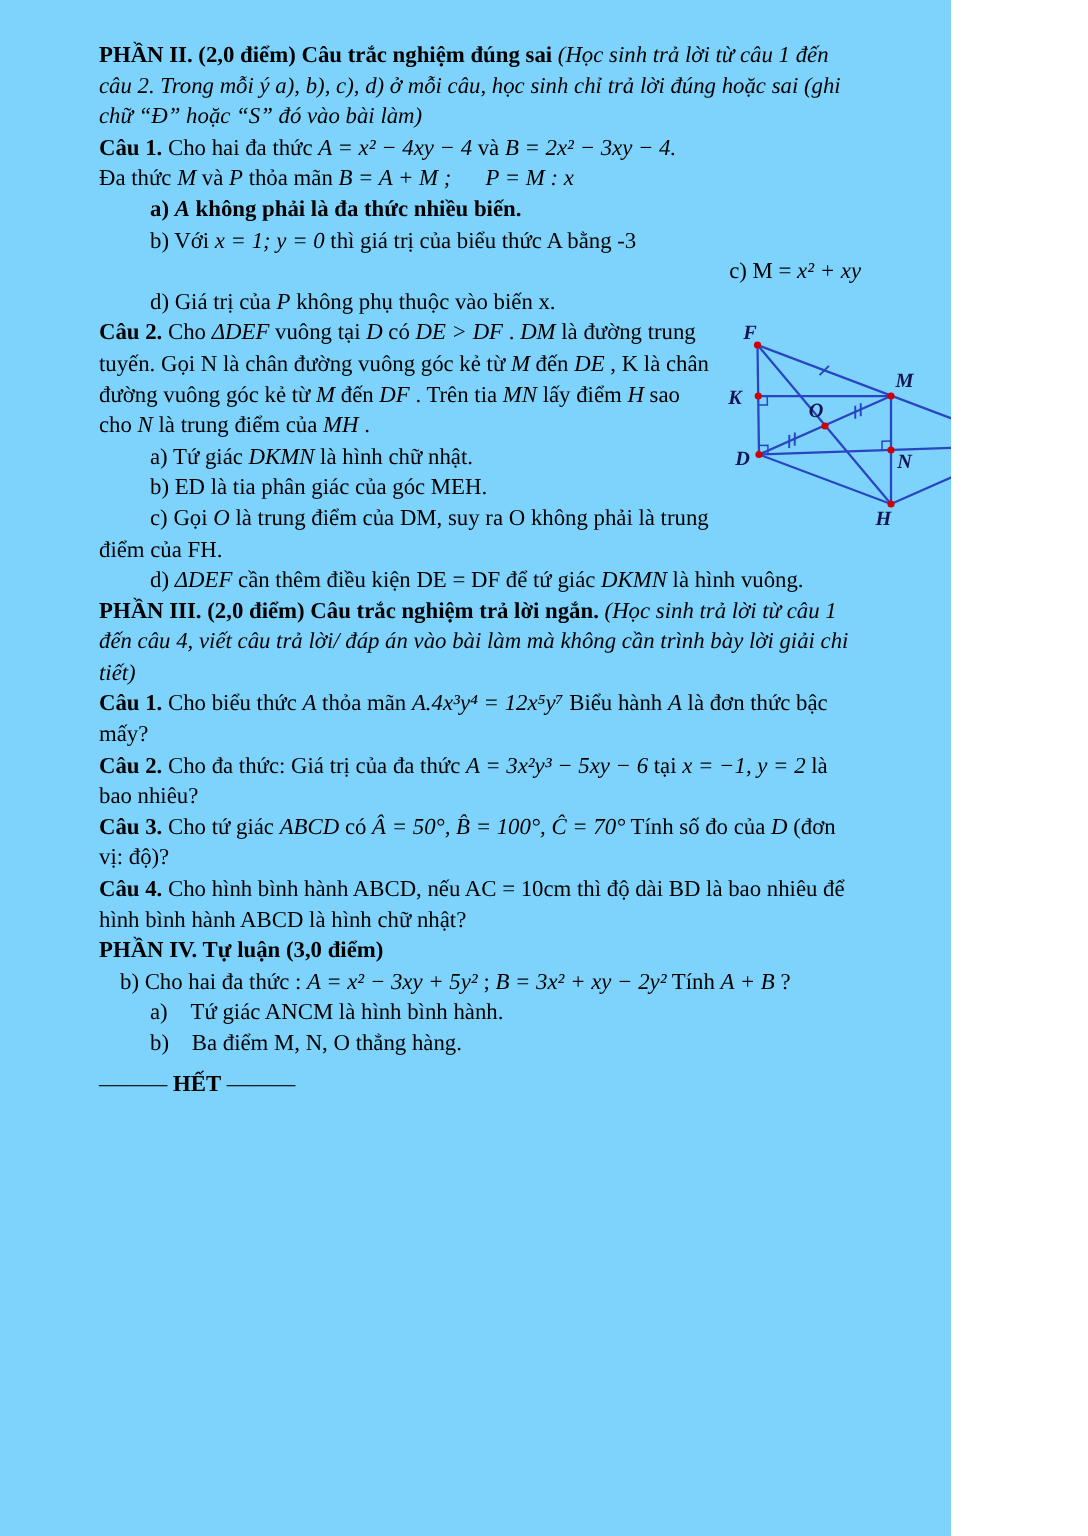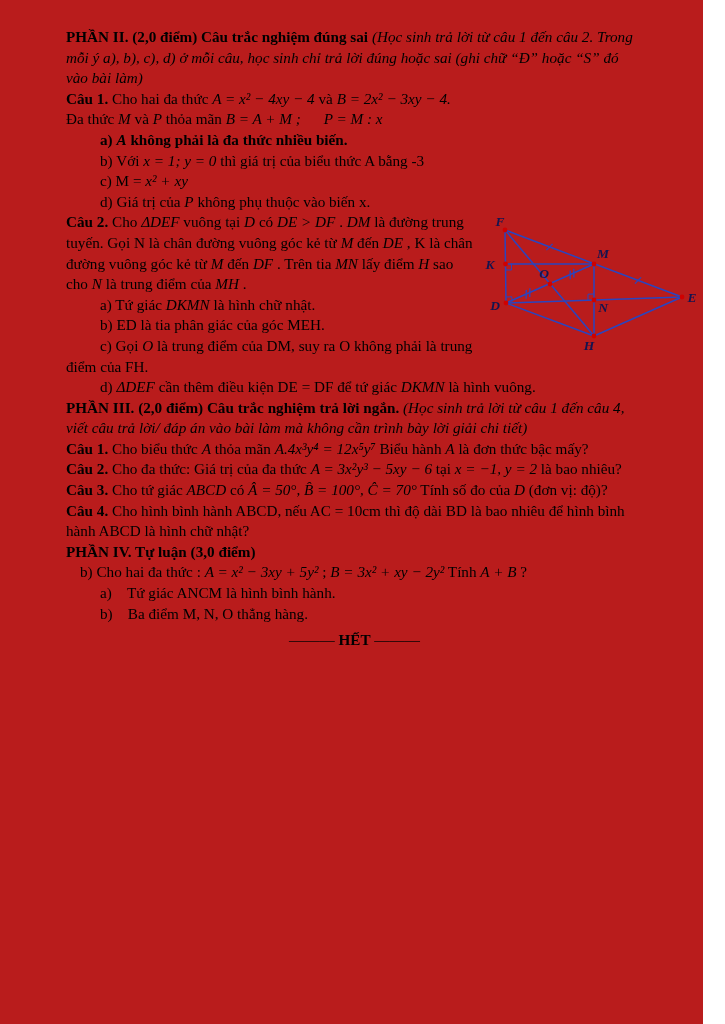--- a/index.html
+++ b/index.html
@@ -4,32 +4,32 @@
 <style>
   * { margin: 0; padding: 0; box-sizing: border-box; }
   html, body { background: #ffffff; }
   body {
     width: 725px; height: 1024px;
     font-family: "Liberation Serif", serif;
     color: #000;
   }
   .page {
     position: relative;
-    width: 703px; height: 1024px;
-    background: #b91c1c;
+    width: 634px; height: 1024px;
+    background: #7dd3fc;
     padding: 27px 60px 20px 66px;
     font-size: 15.2px;
     line-height: 20.6px;
     overflow: hidden;
   }
   .para { margin: 0; }
   .b { font-weight: bold; }
   .i { font-style: italic; }
   .m { font-style: italic; }
-  .center { text-align: center; margin-top: 6px; }
+  .center { text-align: left; margin-top: 6px; }
   #diagram {
     position: absolute;
     left: 474px; top: 214px;
     width: 244px; height: 154px;
   }
   .plabel {
     font-family: "Liberation Serif", serif;
     font-style: italic;
     font-weight: bold;
     font-size: 13.5px;
@@ -38,21 +38,21 @@
 </head>
 <body>
 
 <div class="page">
   <div id="content">
       <div class="para"><span class="b">PHẦN II. (2,0 điểm) Câu trắc nghiệm đúng sai  </span><span class="i">(Học sinh trả lời từ câu 1 đến câu 2. Trong mỗi ý a), b), c), d) ở mỗi câu, học sinh chỉ trả lời đúng hoặc sai (ghi chữ “Đ” hoặc “S” đó vào bài làm)</span></div>
       <div class="para"><span class="b">Câu 1.</span><span> Cho hai đa thức </span><span class="m">A = x² − 4xy − 4</span><span> và </span><span class="m">B = 2x² − 3xy − 4.</span></div>
       <div class="para"><span>Đa thức </span><span class="m">M</span><span> và </span><span class="m">P</span><span> thỏa mãn </span><span class="m">B = A + M ;</span><span>&nbsp;&nbsp;&nbsp;&nbsp;&nbsp;&nbsp;</span><span class="m">P = M : x</span></div>
       <div class="para" style="margin-left: 34px; font-weight: bold;"><span>a) </span><span class="m">A</span><span> không phải là đa thức nhiều biến.</span></div>
       <div class="para" style="margin-left: 34px;"><span>b) Với </span><span class="m">x = 1;  y = 0</span><span> thì giá trị của biểu thức A bằng -3</span></div>
-      <div class="para" style="margin-left: 34px;"><span>c) M = </span><span class="m">x² + xy</span></div>
+      <div class="para" style="margin-left: 34px; text-align: right;"><span>c) M = </span><span class="m">x² + xy</span></div>
       <div class="para" style="margin-left: 34px;"><span>d) Giá trị của </span><span class="m">P</span><span> không phụ thuộc vào biến x.</span></div>
       <div class="para" style="width: 408px;"><span class="b">Câu 2.</span><span> Cho </span><span class="m">ΔDEF</span><span> vuông tại </span><span class="m">D</span><span> có </span><span class="m">DE &gt; DF</span><span> . </span><span class="m">DM</span><span> là đường trung tuyến. Gọi N là chân đường vuông góc kẻ từ </span><span class="m">M</span><span> đến </span><span class="m">DE</span><span> , K là chân đường vuông góc kẻ từ </span><span class="m">M</span><span> đến </span><span class="m">DF</span><span> . Trên tia </span><span class="m">MN</span><span> lấy điểm </span><span class="m">H</span><span> sao cho </span><span class="m">N</span><span> là trung điểm của </span><span class="m">MH</span><span> .</span></div>
       <div class="para" style="margin-left: 34px;"><span>a) Tứ giác </span><span class="m">DKMN</span><span> là hình chữ nhật.</span></div>
       <div class="para" style="margin-left: 34px;"><span>b) ED là tia phân giác của góc MEH.</span></div>
       <div class="para" style="width: 412px; text-indent: 34px;"><span>c) Gọi </span><span class="m">O</span><span> là trung điểm của DM, suy ra O không phải là trung điểm của FH.</span></div>
       <div class="para" style="margin-left: 34px;"><span>d) </span><span class="m">ΔDEF</span><span> cần thêm điều kiện DE = DF để tứ giác </span><span class="m">DKMN</span><span> là hình vuông.</span></div>
       <div class="para"><span class="b">PHẦN III. (2,0 điểm) Câu trắc nghiệm trả lời ngắn. </span><span class="i">(Học sinh trả lời từ câu 1 đến câu 4, viết câu trả lời/ đáp án vào bài làm mà không cần trình bày lời giải chi tiết)</span></div>
       <div class="para"><span class="b">Câu 1.</span><span> Cho biểu thức </span><span class="m">A</span><span> thỏa mãn </span><span class="m">A.4x³y⁴ = 12x⁵y⁷</span><span>  Biểu hành </span><span class="m">A</span><span> là đơn thức bậc mấy?</span></div>
       <div class="para"><span class="b">Câu 2.</span><span> Cho  đa thức: Giá trị của đa thức </span><span class="m">A = 3x²y³ − 5xy − 6</span><span> tại </span><span class="m">x = −1, y = 2</span><span>  là bao nhiêu?</span></div>
       <div class="para"><span class="b">Câu 3.</span><span> Cho tứ giác </span><span class="m">ABCD</span><span> có </span><span class="m">Â = 50°,  B̂ = 100°,  Ĉ = 70°</span><span> Tính số đo của </span><span class="m">D</span><span>  (đơn vị: độ)?</span></div>

